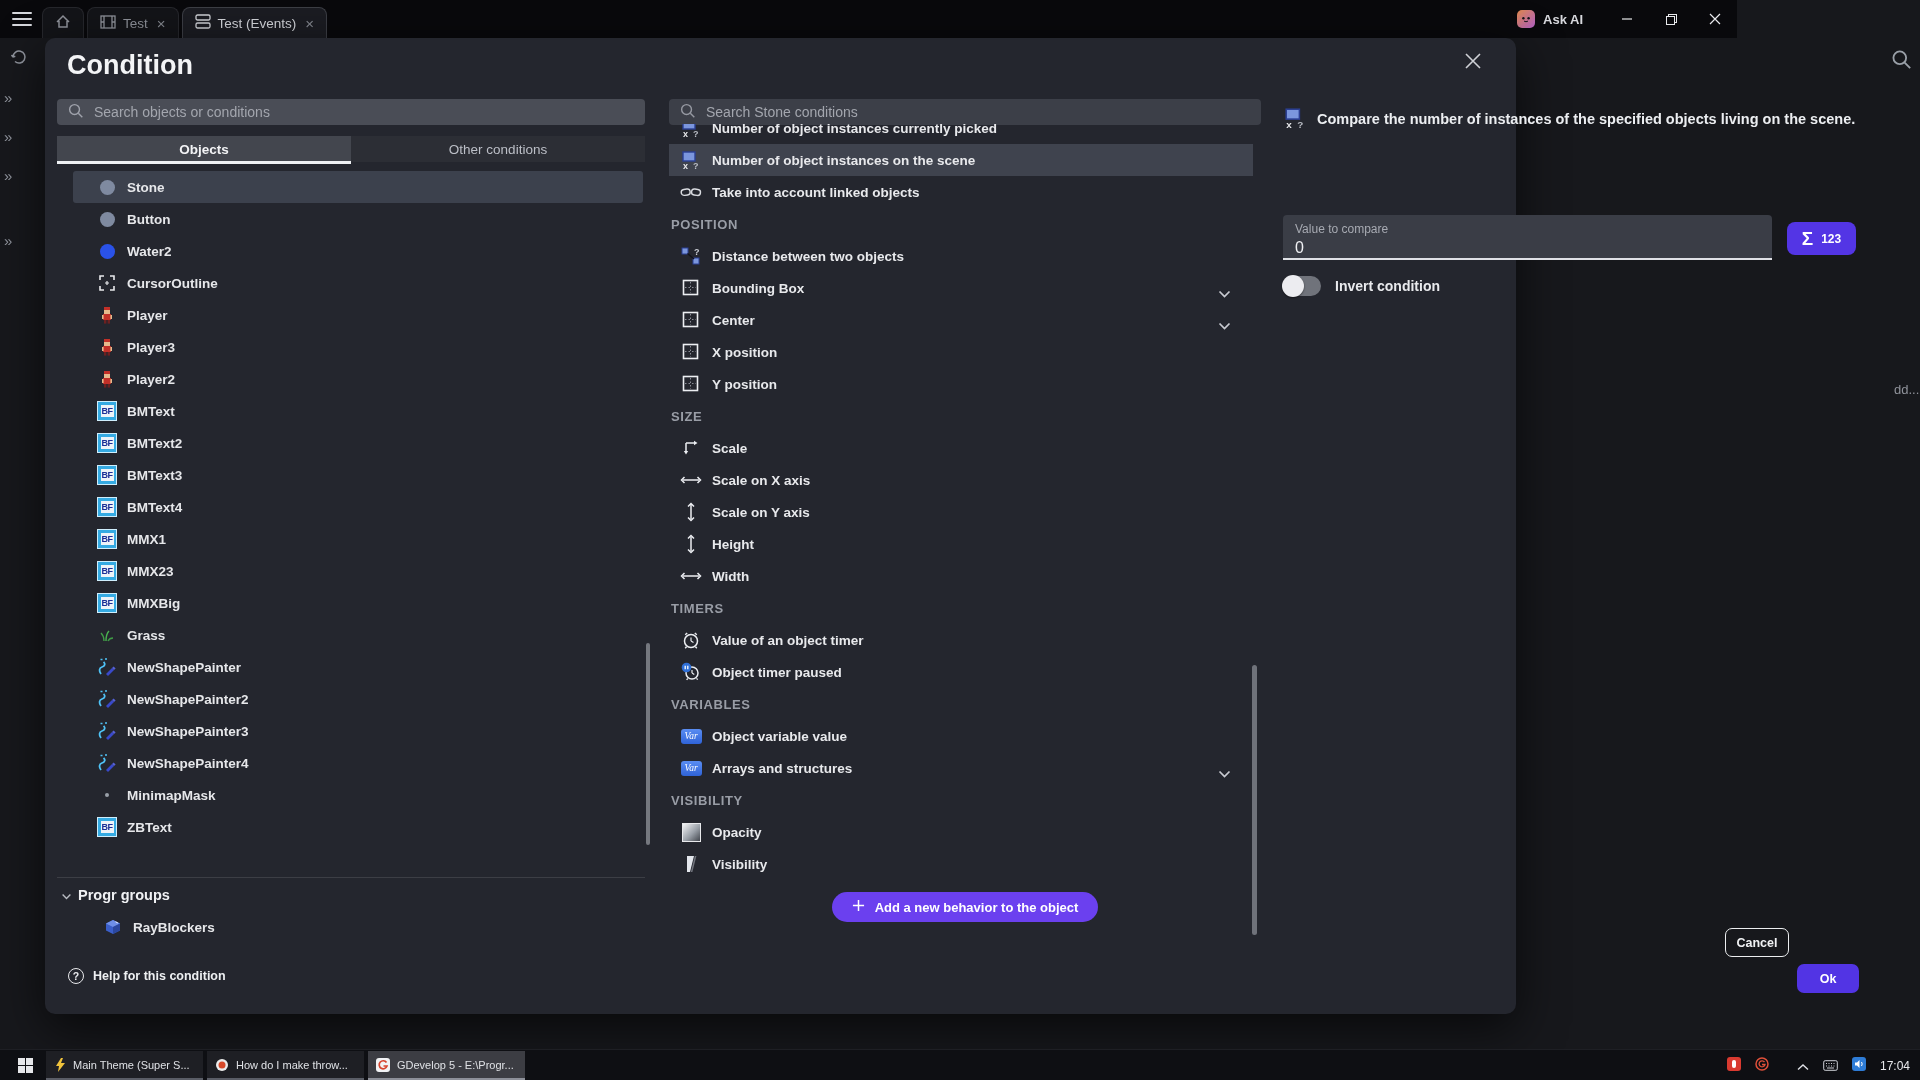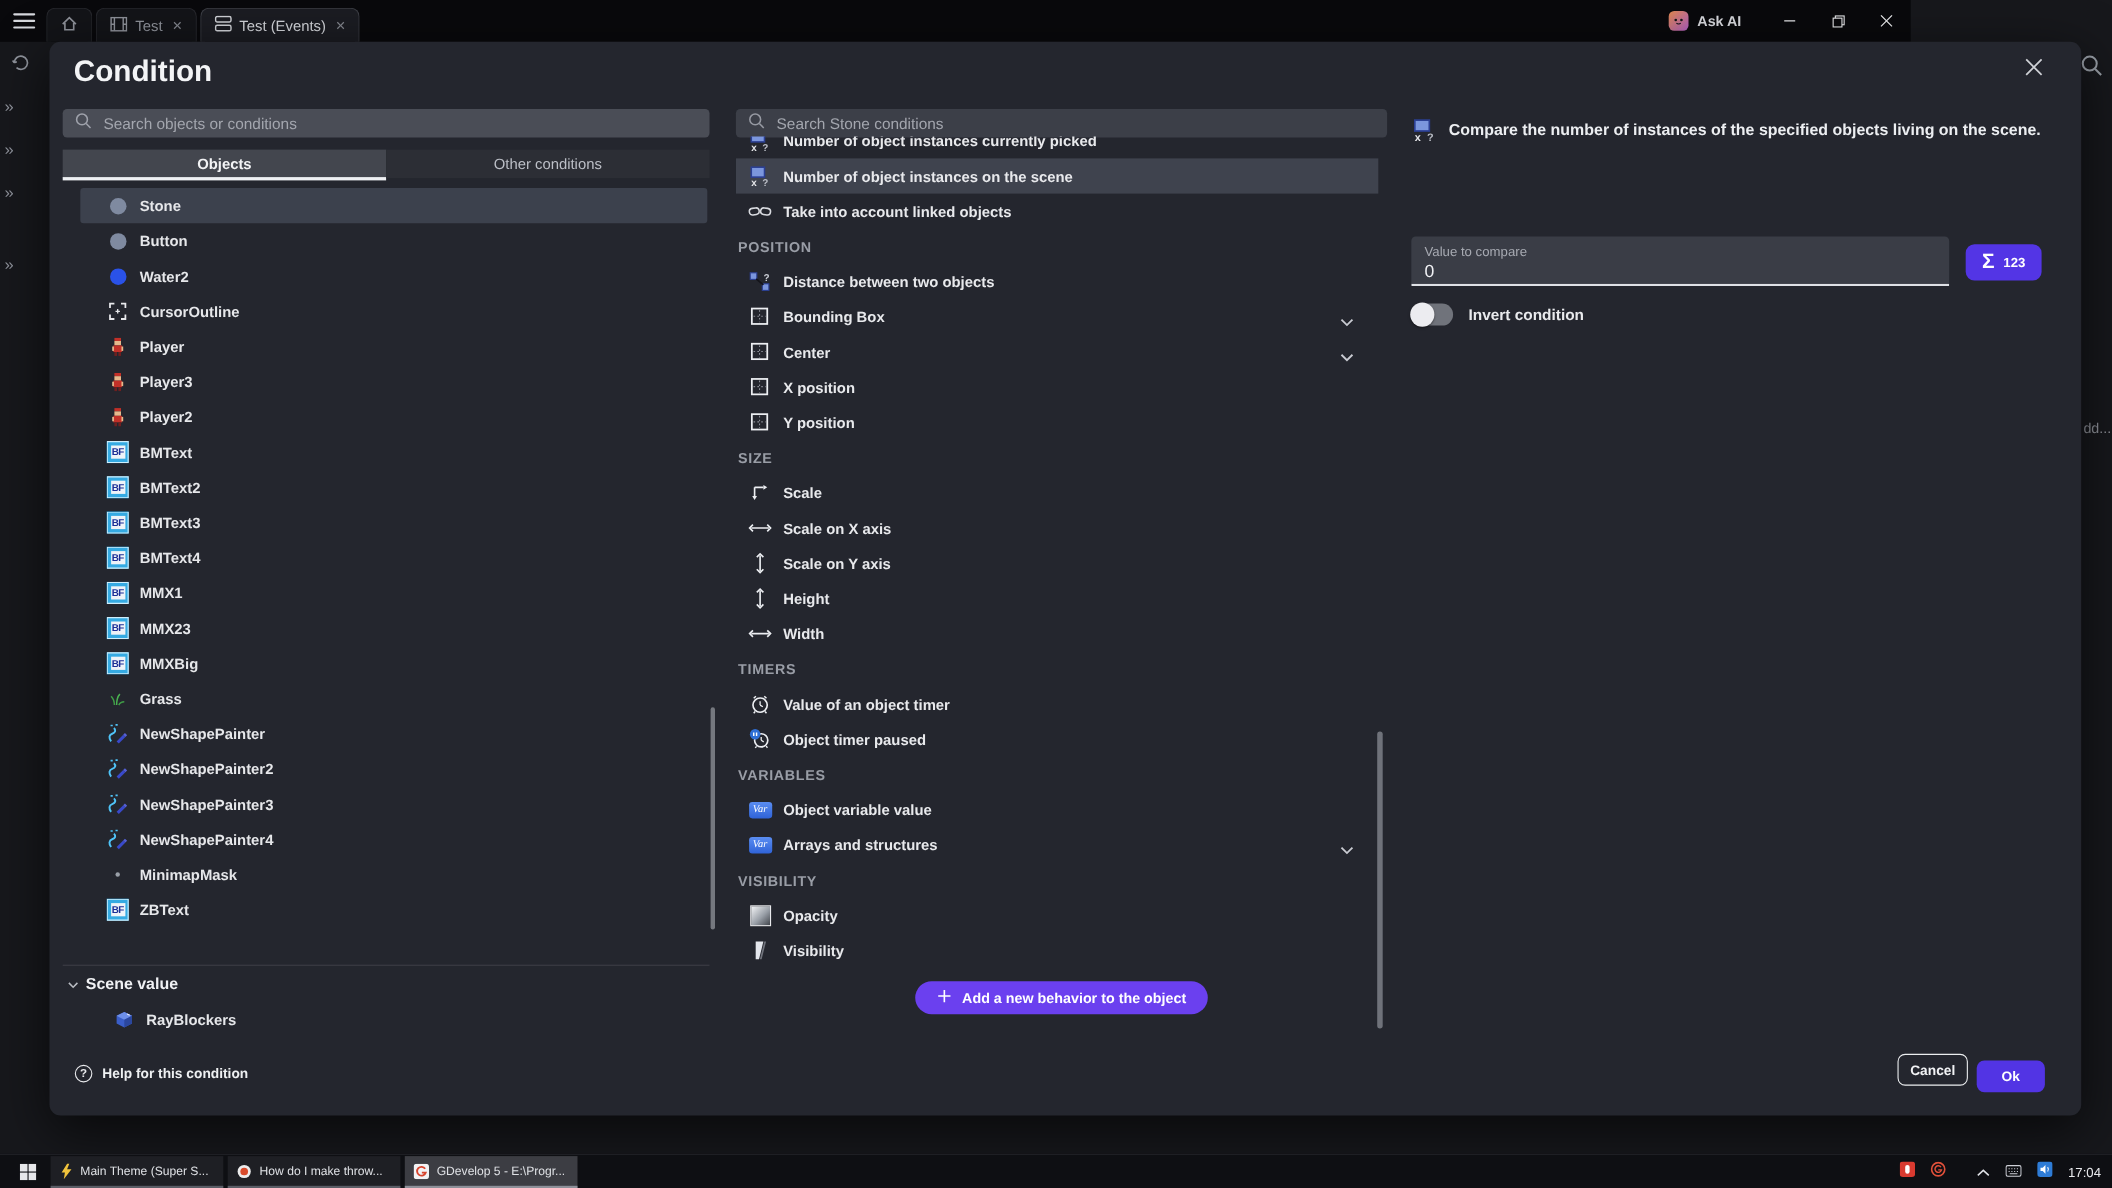--- a/index.html
+++ b/index.html
@@ -18,21 +18,21 @@
   #askai{display:flex;align-items:center;gap:8px;margin-right:22px;cursor:pointer;}
   #askai .label{color:#d8d9de;font-weight:bold;font-size:13px;}
   .aibot{width:18px;height:18px;border-radius:5px;background:linear-gradient(135deg,#e0884e,#b05fc4);display:flex;align-items:center;justify-content:center;}
   .winbtn{width:44px;height:38px;display:flex;align-items:center;justify-content:center;}
   
   .rail-chev{position:absolute;left:4px;color:#8f939c;font-size:15px;line-height:16px;}
   #peek-text{position:absolute;left:1894px;top:382px;color:#90939b;font-size:13px;white-space:nowrap;}
   #bg-search{position:absolute;left:1890px;top:48px;color:#9aa0a8;}
   #bg-history{position:absolute;left:10px;top:48px;color:#8f939c;}
   
-  #dialog{position:absolute;left:45px;top:38px;width:1847px;height:976px;background:#24262e;border-radius:10px;box-shadow:0 14px 48px rgba(0,0,0,.65);}
+  #dialog{position:absolute;left:45px;top:38px;width:1471px;height:976px;background:#24262e;border-radius:10px;box-shadow:0 14px 48px rgba(0,0,0,.65);}
   #dlg-title{position:absolute;left:22px;top:12px;font-size:27px;font-weight:800;color:#f3f4f6;}
   #dlg-close{position:absolute;right:34px;top:14px;color:#cfd1d6;cursor:pointer;}
   .search{position:absolute;height:26px;border-radius:4px;display:flex;align-items:center;padding:0 10px;gap:8px;}
   .search input{flex:1;background:transparent;border:none;outline:none;color:#e8e9ec;font-size:14px;font-family:"Liberation Sans",sans-serif;}
   .search input::placeholder{color:#a3a6ae;}
   #left-search{left:12px;top:61px;width:568px;background:#4a4d56;}
   #mid-search{left:624px;top:61px;width:572px;background:#3c3f48;}
   
   #obj-tabs{position:absolute;left:12px;top:98px;width:588px;height:26px;display:flex;}
   .seg{width:294px;display:flex;align-items:center;justify-content:center;font-size:13.5px;position:relative;}
@@ -81,21 +81,21 @@
   #sigma-btn .sg{color:#fff;font-size:19px;font-weight:800;}
   #sigma-btn .num{color:#fff;font-size:12px;font-weight:800;}
   #invert-row{position:absolute;left:1238px;top:238px;display:flex;align-items:center;gap:14px;}
   #toggle{width:38px;height:20px;border-radius:10px;background:#70737b;position:relative;cursor:pointer;}
   #toggle .knob{position:absolute;left:-1px;top:-1px;width:22px;height:22px;border-radius:50%;background:#ececf0;box-shadow:0 1px 2px rgba(0,0,0,.5);}
   #invert-row .lbl{color:#e9eaed;font-size:14px;font-weight:600;}
   
   #help-row{position:absolute;left:23px;top:930px;display:flex;align-items:center;gap:9px;cursor:pointer;}
   #help-row .q{width:16px;height:16px;border:1.5px solid #e8e9ec;border-radius:50%;color:#e8e9ec;font-size:10.5px;display:flex;align-items:center;justify-content:center;font-weight:bold;box-sizing:border-box;}
   #help-row .lbl{color:#eef0f2;font-size:12.5px;font-weight:bold;}
-  #cancel-btn{position:absolute;left:1680px;top:920px;width:64px;height:29px;border:1px solid #eceef0;border-radius:7px;color:#f1f2f4;font-size:12.5px;font-weight:bold;display:flex;align-items:center;justify-content:center;background:transparent;cursor:pointer;box-sizing:border-box;}
+  #cancel-btn{position:absolute;left:1680px;top:890px;width:64px;height:29px;border:1px solid #eceef0;border-radius:7px;color:#f1f2f4;font-size:12.5px;font-weight:bold;display:flex;align-items:center;justify-content:center;background:transparent;cursor:pointer;box-sizing:border-box;}
   #ok-btn{position:absolute;left:1752px;top:926px;width:62px;height:29px;border-radius:7px;background:#5234e4;color:#fff;font-size:12.5px;font-weight:bold;display:flex;align-items:center;justify-content:center;cursor:pointer;}
   
   #taskbar{position:absolute;left:0;top:1049px;width:1920px;height:31px;background:#0e0f13;border-top:1px solid #1e1f24;box-sizing:border-box;}
   #start-btn{position:absolute;left:8px;top:0;width:34px;height:30px;display:flex;align-items:center;justify-content:center;cursor:pointer;}
   #task-apps{position:absolute;left:46px;top:1px;height:29px;display:flex;gap:4px;}
   .tapp{width:157px;height:29px;background:#1e1f24;display:flex;align-items:center;gap:7px;padding:0 8px;box-sizing:border-box;cursor:pointer;border-bottom:2px solid #5a5d66;}
   .tapp.active{background:#3c3d43;border-bottom-color:#8d9099;}
   .tapp .alabel{color:#dfe1e5;font-size:11px;white-space:nowrap;overflow:hidden;}
   #tray{position:absolute;right:0;top:0;height:31px;display:flex;align-items:center;gap:14px;padding-right:10px;}
   #tray-time{color:#e8e9ec;font-size:12px;}
@@ -403,21 +403,21 @@
           <span class="obj-label">ZBText</span>
         </div>
       </div>
     <div id="left-divider"></div>
     <div id="scene-groups-header">
       <span>
         <svg width="11" height="7" viewBox="0 0 14 9" fill="none">
             <path d="M2 2l5 5 5-5" stroke="#b9bcc3" stroke-width="1.8"></path>
           </svg>
       </span>
-      <span class="lbl">Scene value</span>
+      <span class="lbl">Progr groups</span>
     </div>
     <div id="groups-list">
         <div class="obj-row" style="padding-left: 28px;">
           <span class="ic">
             <svg width="16" height="17" viewBox="0 0 16 17" fill="none" xmlns="http://www.w3.org/2000/svg">
               <path d="M8 1l7 3.5v7L8 15 1 11.5v-7z" fill="#3a5ec9"></path>
               <path d="M8 1l7 3.5L8 8 1 4.5z" fill="#6e8fe8"></path>
               <path d="M8 8v7l7-3.5v-7z" fill="#2b479e"></path>
               <path d="M10.5 2.8l2.4 1.2" stroke="#e8ecf8"></path>
             </svg>

